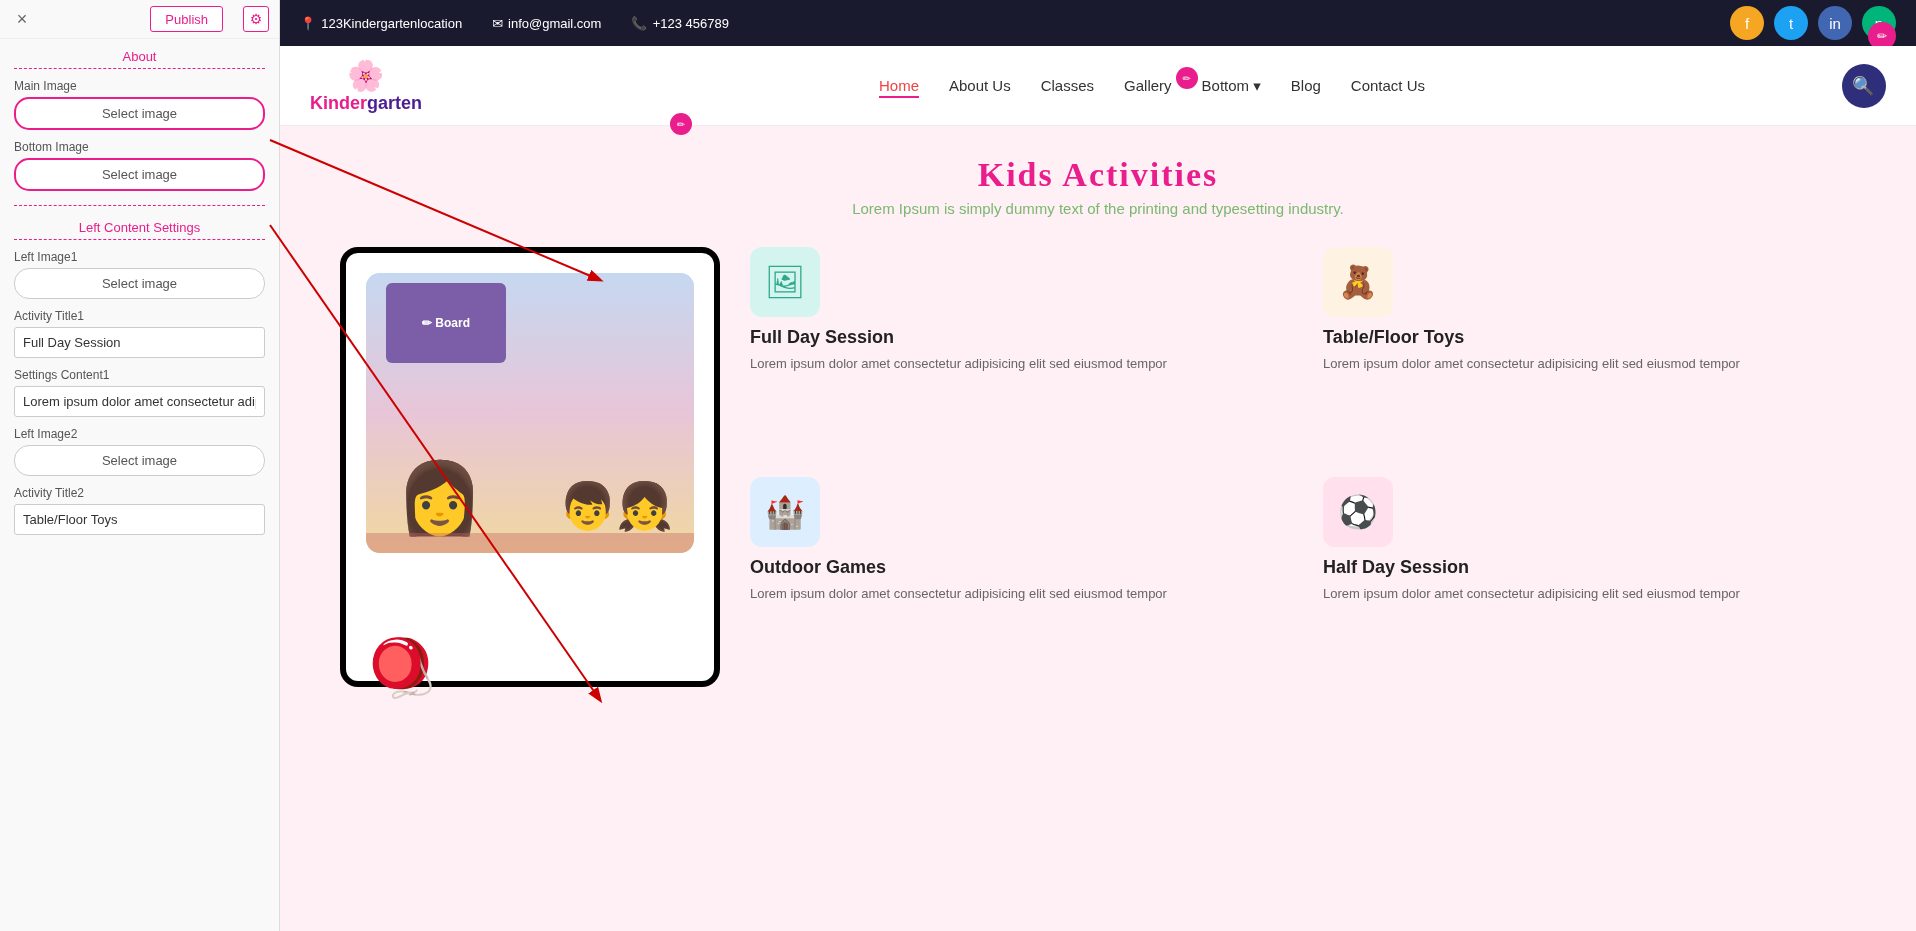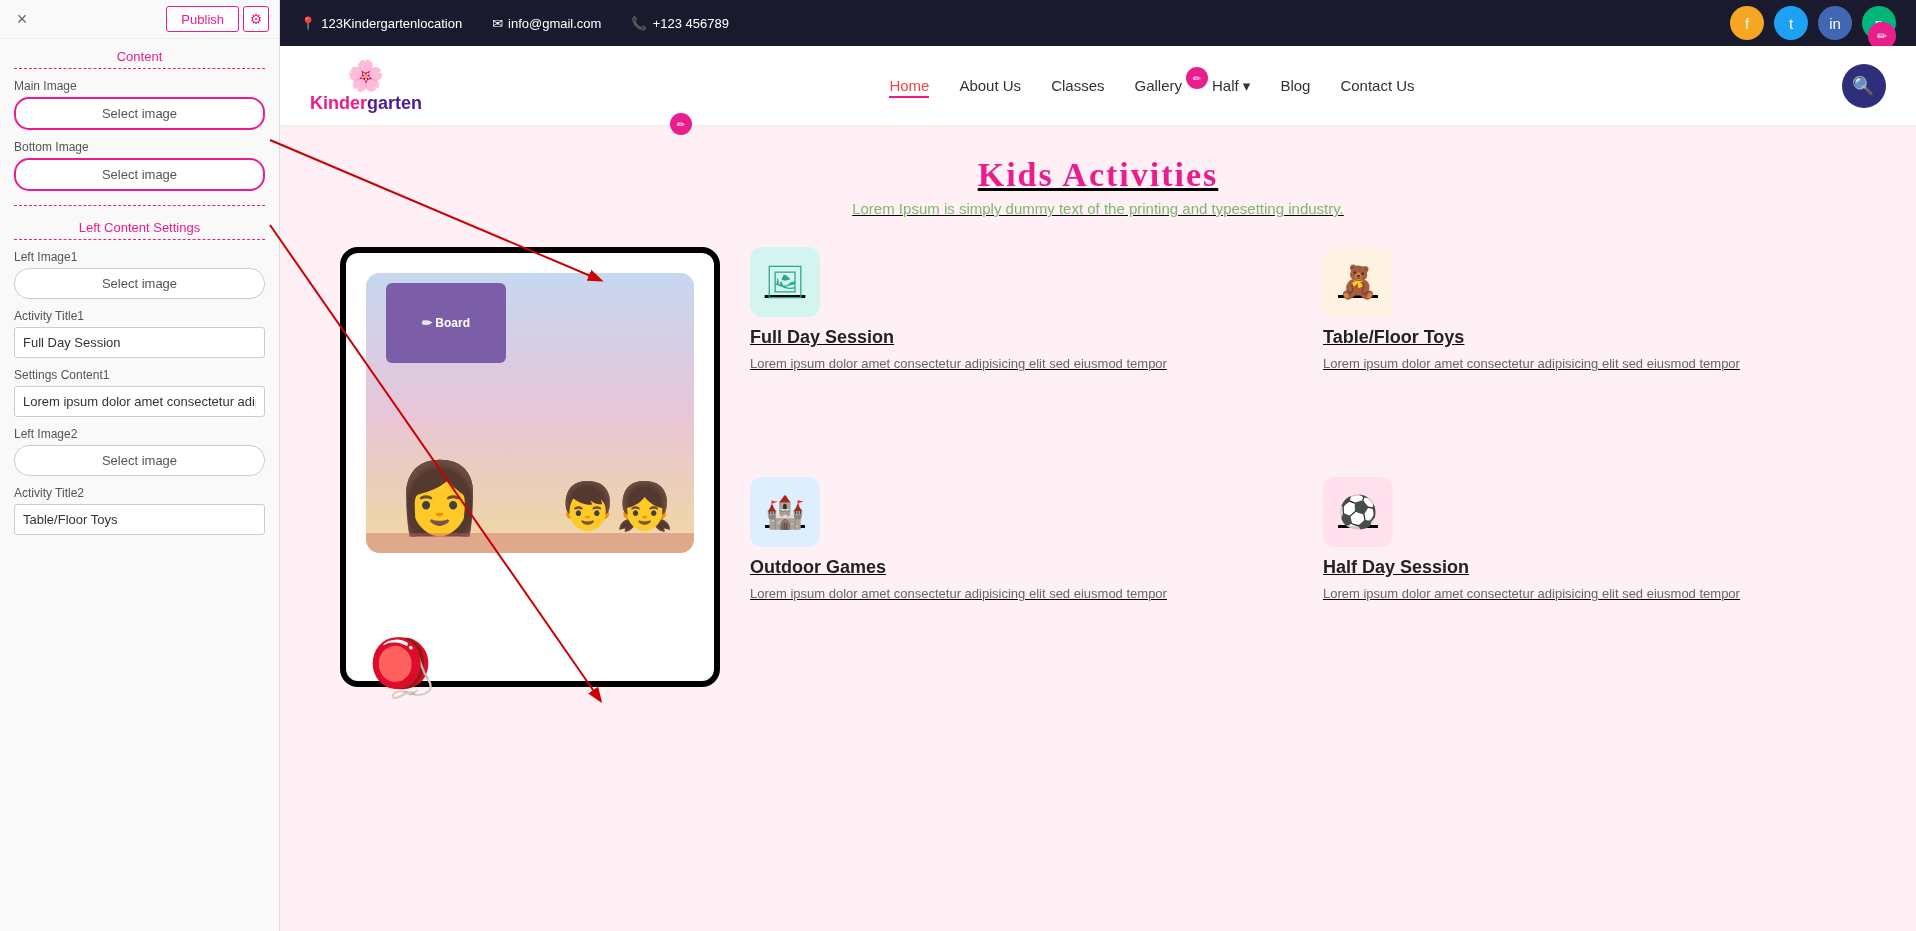--- a/index.html
+++ b/index.html
@@ -203,21 +203,20 @@
       position: absolute;
       cursor: pointer;
     }
     .edit-circle-topbar { top: 22px; right: 20px; }
 
     
     .hero-section {
       background: #fff0f5;
       padding: 30px 60px;
       flex: 1;
-      text-decoration: underline;
     }
     .hero-title {
       text-align: center;
       font-size: 34px;
       font-weight: bold;
       color: #e91e8c;
       margin-bottom: 6px;
       font-family: Georgia, serif;
       letter-spacing: 2px;
     }
@@ -299,29 +298,29 @@
     }
   </style>
 </head>
 <body>
 
 <div class="app-wrapper">
 
   <div class="left-panel">
     <div class="panel-top-bar">
       <button class="close-btn">×</button>
-      <div style="display:flex;gap:4px;">
+      <div style="display:flex;gap:20px;">
         <button class="publish-btn">Publish</button>
         <button class="gear-btn">⚙</button>
       </div>
     </div>
 
     <div class="panel-scroll">
       
-      <div class="panel-section-title">Content</div>
+      <div class="panel-section-title">About</div>
 
       <div class="panel-label">Main Image</div>
       <button class="select-image-btn highlighted">Select image</button>
 
       <div class="panel-label">Bottom Image</div>
       <button class="select-image-btn highlighted">Select image</button>
 
       <hr class="panel-divider">
 
       
@@ -393,21 +392,21 @@
         </div>
       </div>
 
       <nav class="nav-links">
         <a class="nav-link active">Home</a>
         <a class="nav-link">About Us</a>
         <a class="nav-link">Classes</a>
         <a class="nav-link" style="position:relative;">Gallery
           <div class="edit-circle" style="width:22px;height:22px;font-size:10px;top:-10px;right:-26px;">✏</div>
         </a>
-        <a class="nav-link nav-link-with-arrow">Half</a>
+        <a class="nav-link nav-link-with-arrow">Bottom</a>
         <a class="nav-link">Blog</a>
         <a class="nav-link">Contact Us</a>
       </nav>
 
       <button class="nav-search">🔍</button>
 
       <div class="edit-circle" style="left:390px;bottom:-10px;width:22px;height:22px;font-size:10px;">✏</div>
     </div>
 
     <div class="hero-section">

